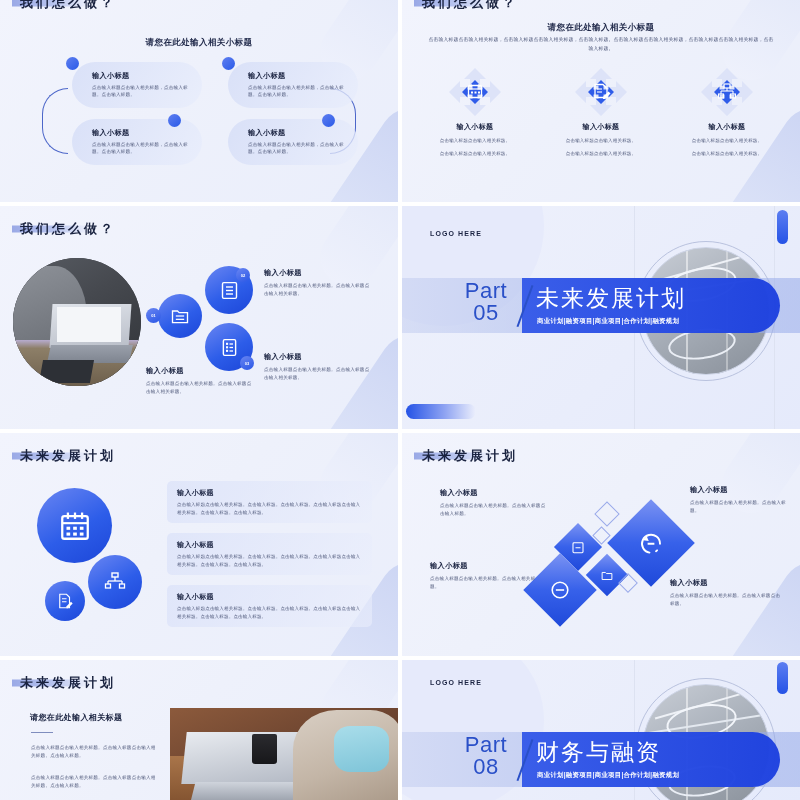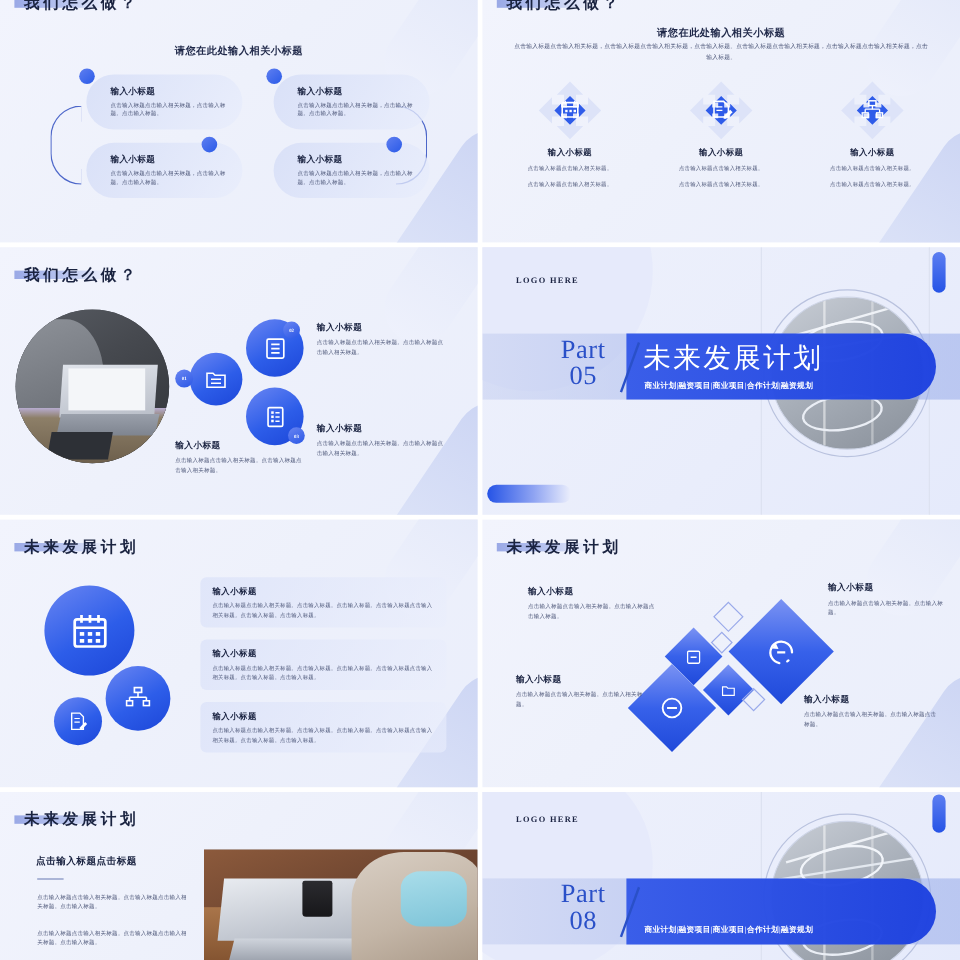--- a/index.html
+++ b/index.html
@@ -11,21 +11,20 @@
     display:grid;
     grid-template-columns:398px 398px;
     grid-template-rows:202px 223px 223px 148px;
     column-gap:4px; row-gap:4px;
     background:#ffffff;
   }
 
   .slide{
     position:relative; overflow:hidden;
     background:linear-gradient(135deg,#f2f4fd 0%,#eef1fb 45%,#eaeefb 100%);
-    font-family:Liberation Serif, serif;
   }
 
   
   .deco-diag{
     position:absolute; border-radius:999px;
     background:linear-gradient(160deg,#d6ddf6 0%,#e6ebfa 100%);
     opacity:.85; pointer-events:none;
   }
   .deco-topright{
     width:58px; height:150px; right:-6px; top:-62px;
@@ -529,21 +528,21 @@
     </div>
   </div>
 
   <div class="slide">
     <div class="deco-diag deco-topright"></div>
     <div class="sec-title">
       <div class="bar"></div>
       <span>未来发展计划</span>
     </div>
 
-    <div class="s7h" style="left:30px;top:52px;">点击输入标题点击标题</div>
+    <div class="s7h" style="left:30px;top:52px;">请您在此处输入相关标题</div>
     <div class="s7rule" style="left:31px;top:72px;"></div>
     <div class="s7p" style="left:31px;top:84px;width:128px;">点击输入标题点击输入相关标题。点击输入标题点击输入相关标题。点击输入标题。</div>
     <div class="s7p" style="left:31px;top:114px;width:128px;">点击输入标题点击输入相关标题。点击输入标题点击输入相关标题。点击输入标题。</div>
 
     <div class="s7photo" style="left:170px;top:48px;width:228px;height:100px;">
       <div class="p7-wall"></div>
         <div class="p7-desk"></div>
       <div class="p7-lap"></div>
         <div class="p7-kb"></div>
       <div class="p7-cup"></div>
@@ -569,16 +568,17 @@
         <div class="cp-el2"></div>
     </div>
 
     <div class="cover-band" style="top:72px;width:398px;"></div>
     <div class="cover-blue" style="left:120px;top:72px;width:258px;"></div>
 
     <div class="part-word" style="left:52px;top:74px;width:64px;">
       <span>Part</span><br><span>08</span>
     </div>
     <div class="part-slash" style="left:122px;top:78px;"></div>
+    <div class="cover-title" style="left:134px;top:77px;">财务与融资</div>
     <div class="cover-sub" style="left:135px;top:111px;">商业计划|融资项目|商业项目|合作计划|融资规划</div>
   </div>
 
 </div>
 
 </body></html>

